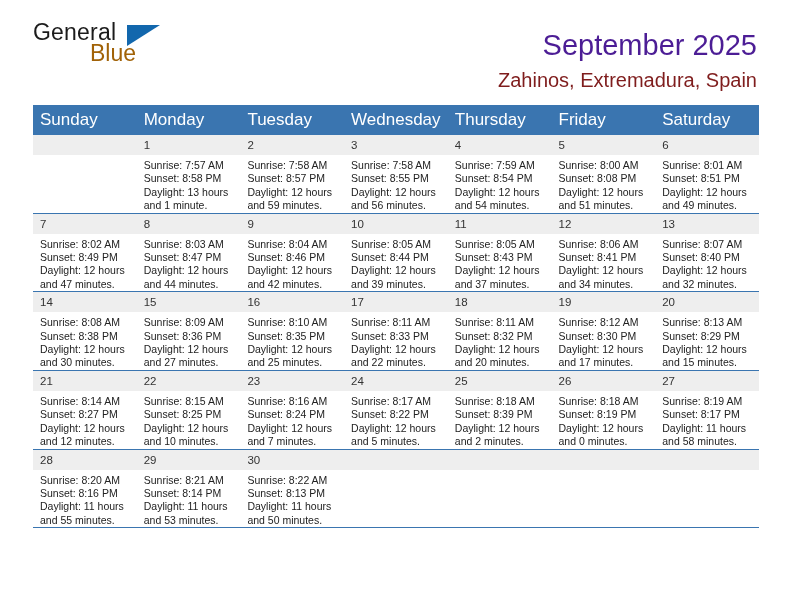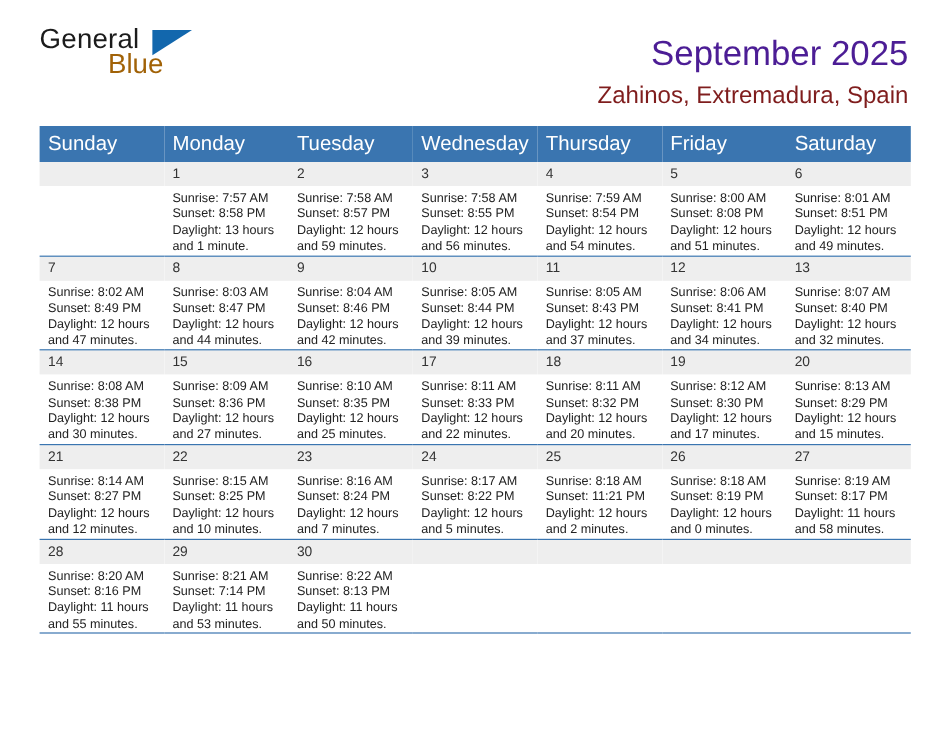--- a/index.html
+++ b/index.html
@@ -393,21 +393,21 @@
               <div>Sunrise: 8:17 AM</div>
               <div>Sunset: 8:22 PM</div>
               <div>Daylight: 12 hours</div>
               <div>and 5 minutes.</div>
             </div>
           </td>
           <td>
             <div class="daynum">25</div>
             <div class="cellbody">
               <div>Sunrise: 8:18 AM</div>
-              <div>Sunset: 11:21 PM</div>
+              <div>Sunset: 8:39 PM</div>
               <div>Daylight: 12 hours</div>
               <div>and 2 minutes.</div>
             </div>
           </td>
           <td>
             <div class="daynum">26</div>
             <div class="cellbody">
               <div>Sunrise: 8:18 AM</div>
               <div>Sunset: 8:19 PM</div>
               <div>Daylight: 12 hours</div>
@@ -431,21 +431,21 @@
               <div>Sunrise: 8:20 AM</div>
               <div>Sunset: 8:16 PM</div>
               <div>Daylight: 11 hours</div>
               <div>and 55 minutes.</div>
             </div>
           </td>
           <td>
             <div class="daynum">29</div>
             <div class="cellbody">
               <div>Sunrise: 8:21 AM</div>
-              <div>Sunset: 7:14 PM</div>
+              <div>Sunset: 8:14 PM</div>
               <div>Daylight: 11 hours</div>
               <div>and 53 minutes.</div>
             </div>
           </td>
           <td>
             <div class="daynum">30</div>
             <div class="cellbody">
               <div>Sunrise: 8:22 AM</div>
               <div>Sunset: 8:13 PM</div>
               <div>Daylight: 11 hours</div>

